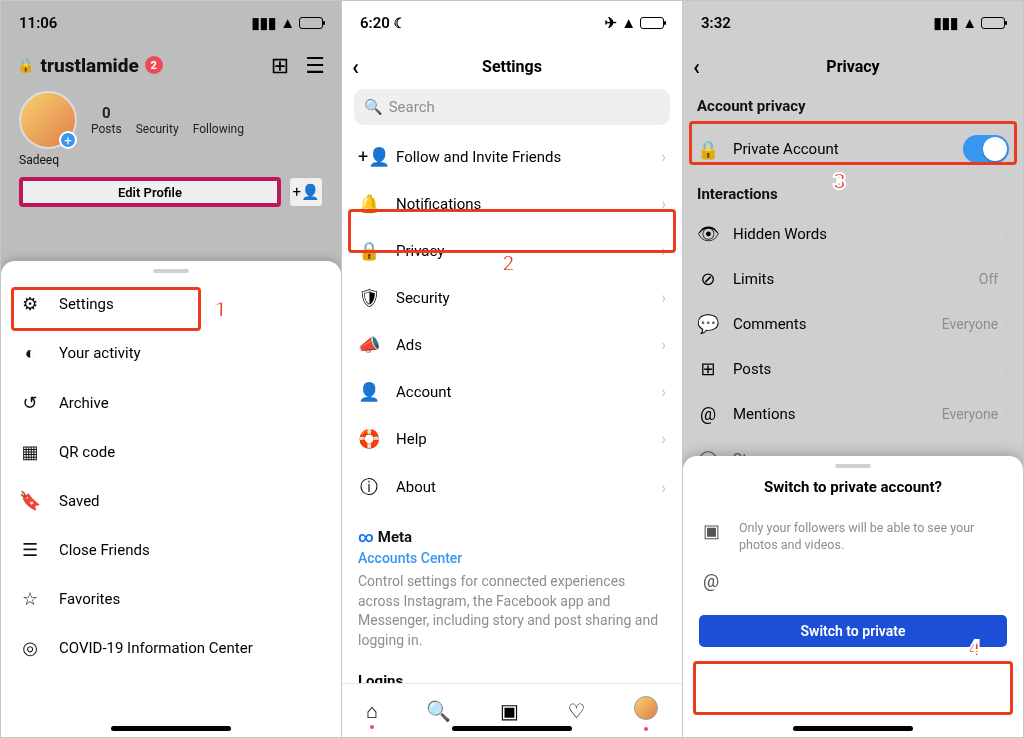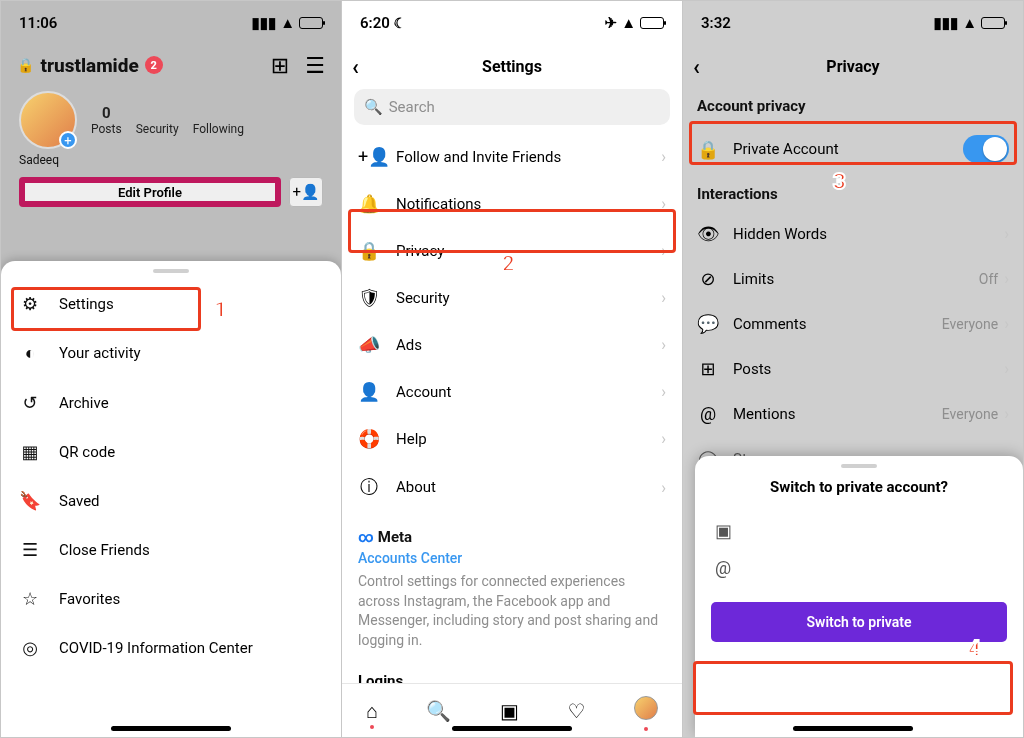--- a/index.html
+++ b/index.html
@@ -22,21 +22,21 @@
   .lock-small { font-size: 14px; }
   .red-badge { background: #ed4958; color: #fff; width: 18px; height: 18px; font-size: 11px; border-radius: 50%; display: inline-flex; align-items: center; justify-content: center; }
   .p1-icons { display: flex; gap: 16px; align-items: center; font-size: 22px; }
   .p1-stats { display: flex; align-items: center; gap: 14px; padding: 6px 6px 0; }
   .avatar { width: 58px; height: 58px; border-radius: 50%; background: linear-gradient(135deg,#f7d16e,#e07e4a); border: 2px solid #ddd; position: relative; }
   .avatar .plus { position: absolute; right: -2px; bottom: -2px; width: 18px; height: 18px; background: #3897f0; color:#fff; border-radius: 50%; display:flex; align-items:center; justify-content:center; font-size:13px; border:2px solid #fff; }
   .stat { text-align: center; font-size: 12px; color:#222; }
   .stat .n { font-weight: 700; display:block; font-size: 15px; }
   .p1-name { font-size: 12px; padding: 4px 6px 10px; color:#111;}
   .p1-btnrow { display:flex; gap:8px; padding: 0 6px 10px; }
-  .edit-btn { flex:1; border:6px solid #be185d; background:#efefef; height:30px; border-radius:4px; font-size:13px; font-weight:600; display:flex; align-items:center; justify-content:center; }
+  .edit-btn { flex:1; border:4px solid #be185d; background:#efefef; height:30px; border-radius:4px; font-size:13px; font-weight:600; display:flex; align-items:center; justify-content:center; }
   .addp-btn { width:34px; border:1px solid #b9b9b9; background:#efefef; height:30px; border-radius:4px; display:flex; align-items:center; justify-content:center; font-size:15px;}
 
   .sheet1 { position: absolute; left:0; right:0; bottom:0; top: 260px; background:#fff; border-top-left-radius: 14px; border-top-right-radius: 14px; box-shadow: 0 -2px 10px rgba(0,0,0,0.2);}
   .grabber { width: 36px; height:4px; background:#d0d0d0; border-radius:2px; margin: 8px auto 6px; }
   .menu-row { display:flex; align-items:center; gap:18px; padding: 14px 18px; font-size:15px; border-bottom: none; }
   .menu-row .ic { width:22px; text-align:center; font-size:18px; color:#111; }
   .homebar { position:absolute; bottom:6px; left:50%; transform:translateX(-50%); width:120px; height:5px; background:#000; border-radius:3px; }
 
   
   .hl { border: 3px solid #eb3b1f; border-radius: 4px; position: absolute; pointer-events: none; }
@@ -67,26 +67,26 @@
   .p3-header { display:flex; align-items:center; justify-content:center; height:42px; font-size:16px; font-weight:700; position:relative;}
   .p3-header .back { position:absolute; left:10px; font-size:22px;}
   .sect-h { font-size:15px; font-weight:700; padding: 10px 14px 8px; color:#111;}
   .p3-row { display:flex; align-items:center; justify-content:space-between; padding: 12px 14px; font-size:15px;}
   .p3-row .lab { display:flex; align-items:center; gap:14px;}
   .p3-row .lab .ic { width:22px; text-align:center; font-size:18px;}
   .p3-row .val { color:#8e8e8e; font-size:14px; display:flex; align-items:center; gap:6px;}
   .toggle { width:46px; height:28px; background:#3897f0; border-radius:14px; position:relative;}
   .toggle .knob { width:24px; height:24px; background:#fff; border-radius:50%; position:absolute; top:2px; right:2px; box-shadow:0 1px 2px rgba(0,0,0,0.3);}
 
-  .sheet3 { position:absolute; left:12px; right:0; bottom:0; background:#fff; border-top-left-radius:14px; border-top-right-radius:14px; padding-bottom:20px; box-shadow:0 -2px 14px rgba(0,0,0,0.25);}
+  .sheet3 { position:absolute; left:0; right:0; bottom:0; background:#fff; border-top-left-radius:14px; border-top-right-radius:14px; padding-bottom:20px; box-shadow:0 -2px 14px rgba(0,0,0,0.25);}
   .sheet3 h3 { text-align:center; font-size:15px; font-weight:700; padding: 4px 0 16px;}
   .info-row { display:flex; gap:14px; padding: 8px 20px; align-items:flex-start;}
   .info-row .ic { font-size:18px; width:22px; color:#555; flex-shrink:0;}
   .info-row .txt { font-size:12.5px; color:#8e8e8e; line-height:1.35;}
-  .primary-btn { background:#6d28d9; color:#fff; font-size:14px; font-weight:600; border-radius:5px; height:40px; margin: 16px 16px 8px; display:flex; align-items:center; justify-content:center;}
+  .primary-btn { background:#1d4ed8; color:#fff; font-size:14px; font-weight:600; border-radius:5px; height:32px; margin: 16px 16px 8px; display:flex; align-items:center; justify-content:center;}
 
   .num-badge.n1 { top: 296px; left: 213px; }
   .num-badge.n2 { top: 250px; left: 160px; }
   .num-badge.n3 { top: 168px; left: 150px; }
   .num-badge.n4 { bottom: 76px; left: 285px; }
 </style>
 </head>
 <body>
 
 <div class="wrap">
@@ -351,20 +351,21 @@
             <span class="chev">›</span>
           </span>
         </div>
     </div>
 
     <div class="sheet3" style="top:455px;">
       <div class="grabber"></div>
       <h3>Switch to private account?</h3>
       <div class="info-row">
           <span class="ic">▣</span>
+          <span class="txt">Only your followers will be able to see your photos and videos.</span>
         </div>
       <div class="info-row">
           <span class="ic">@</span>
         </div>
       <div class="primary-btn">Switch to private</div>
     </div>
 
     <div class="hl" style="top:120px; left:6px; right:6px; height:44px;"></div>
     <span class="num-badge n3">3</span>
     <div class="hl" style="bottom:22px; left:10px; right:10px; height:54px;"></div>

